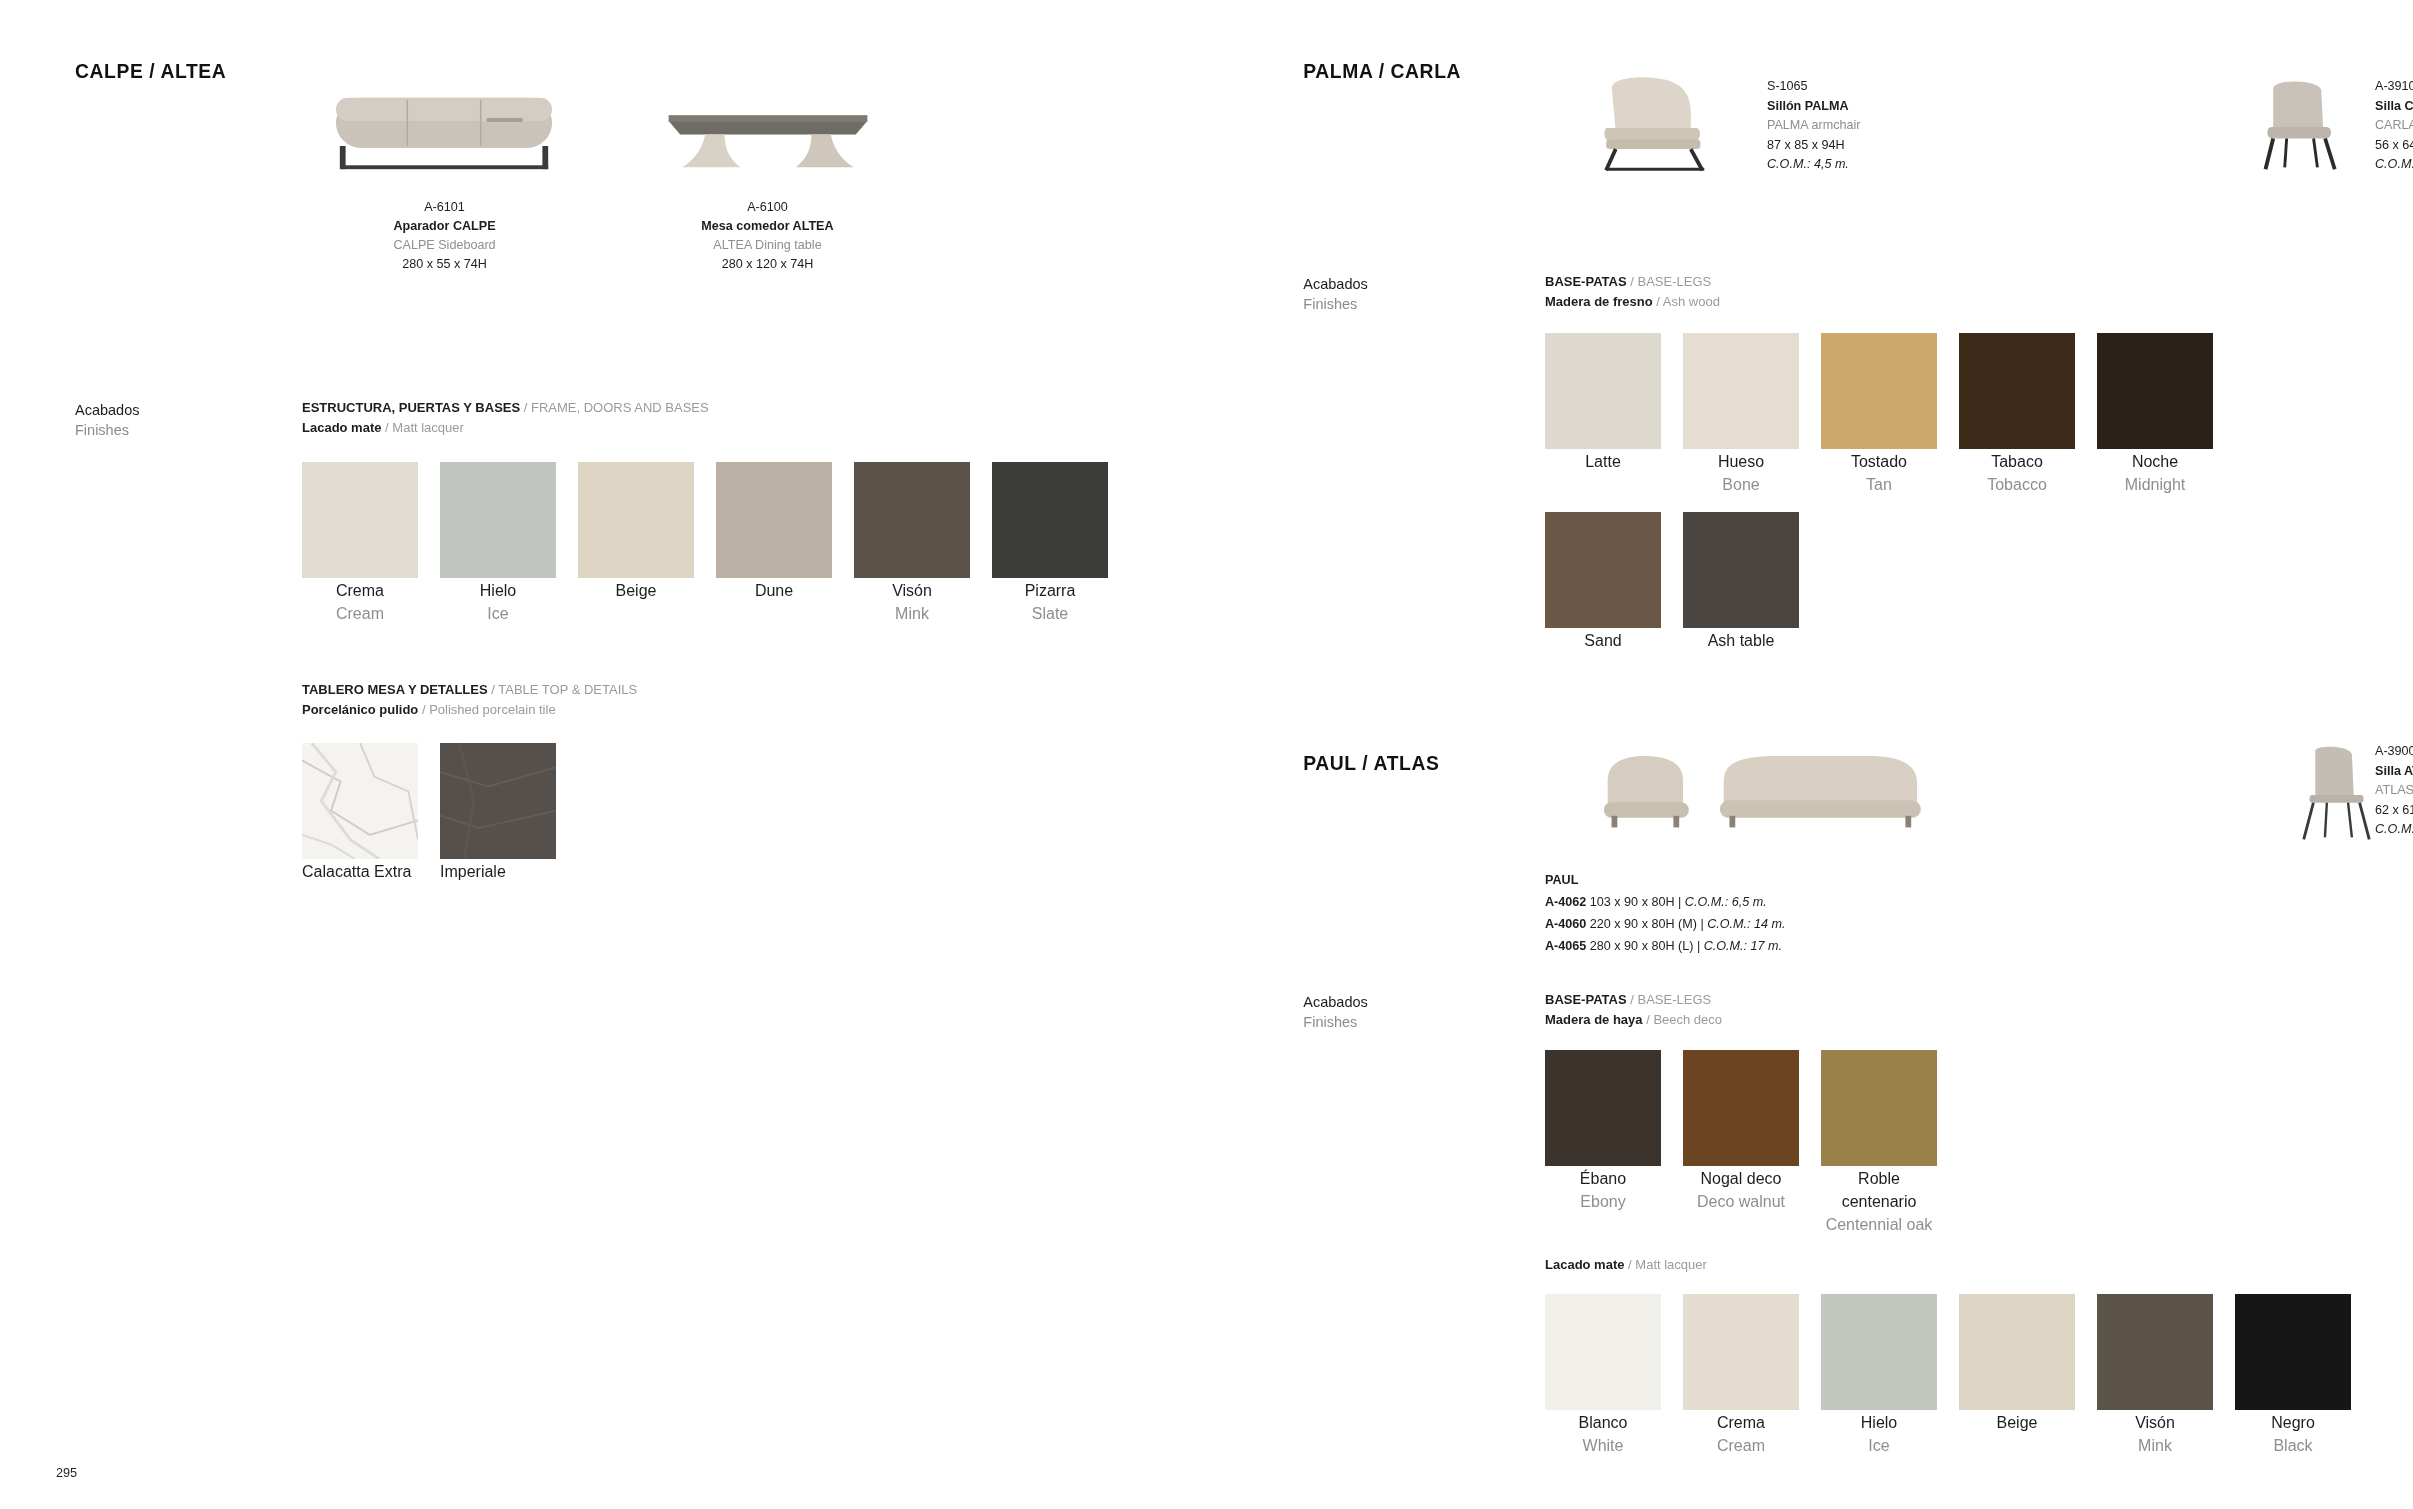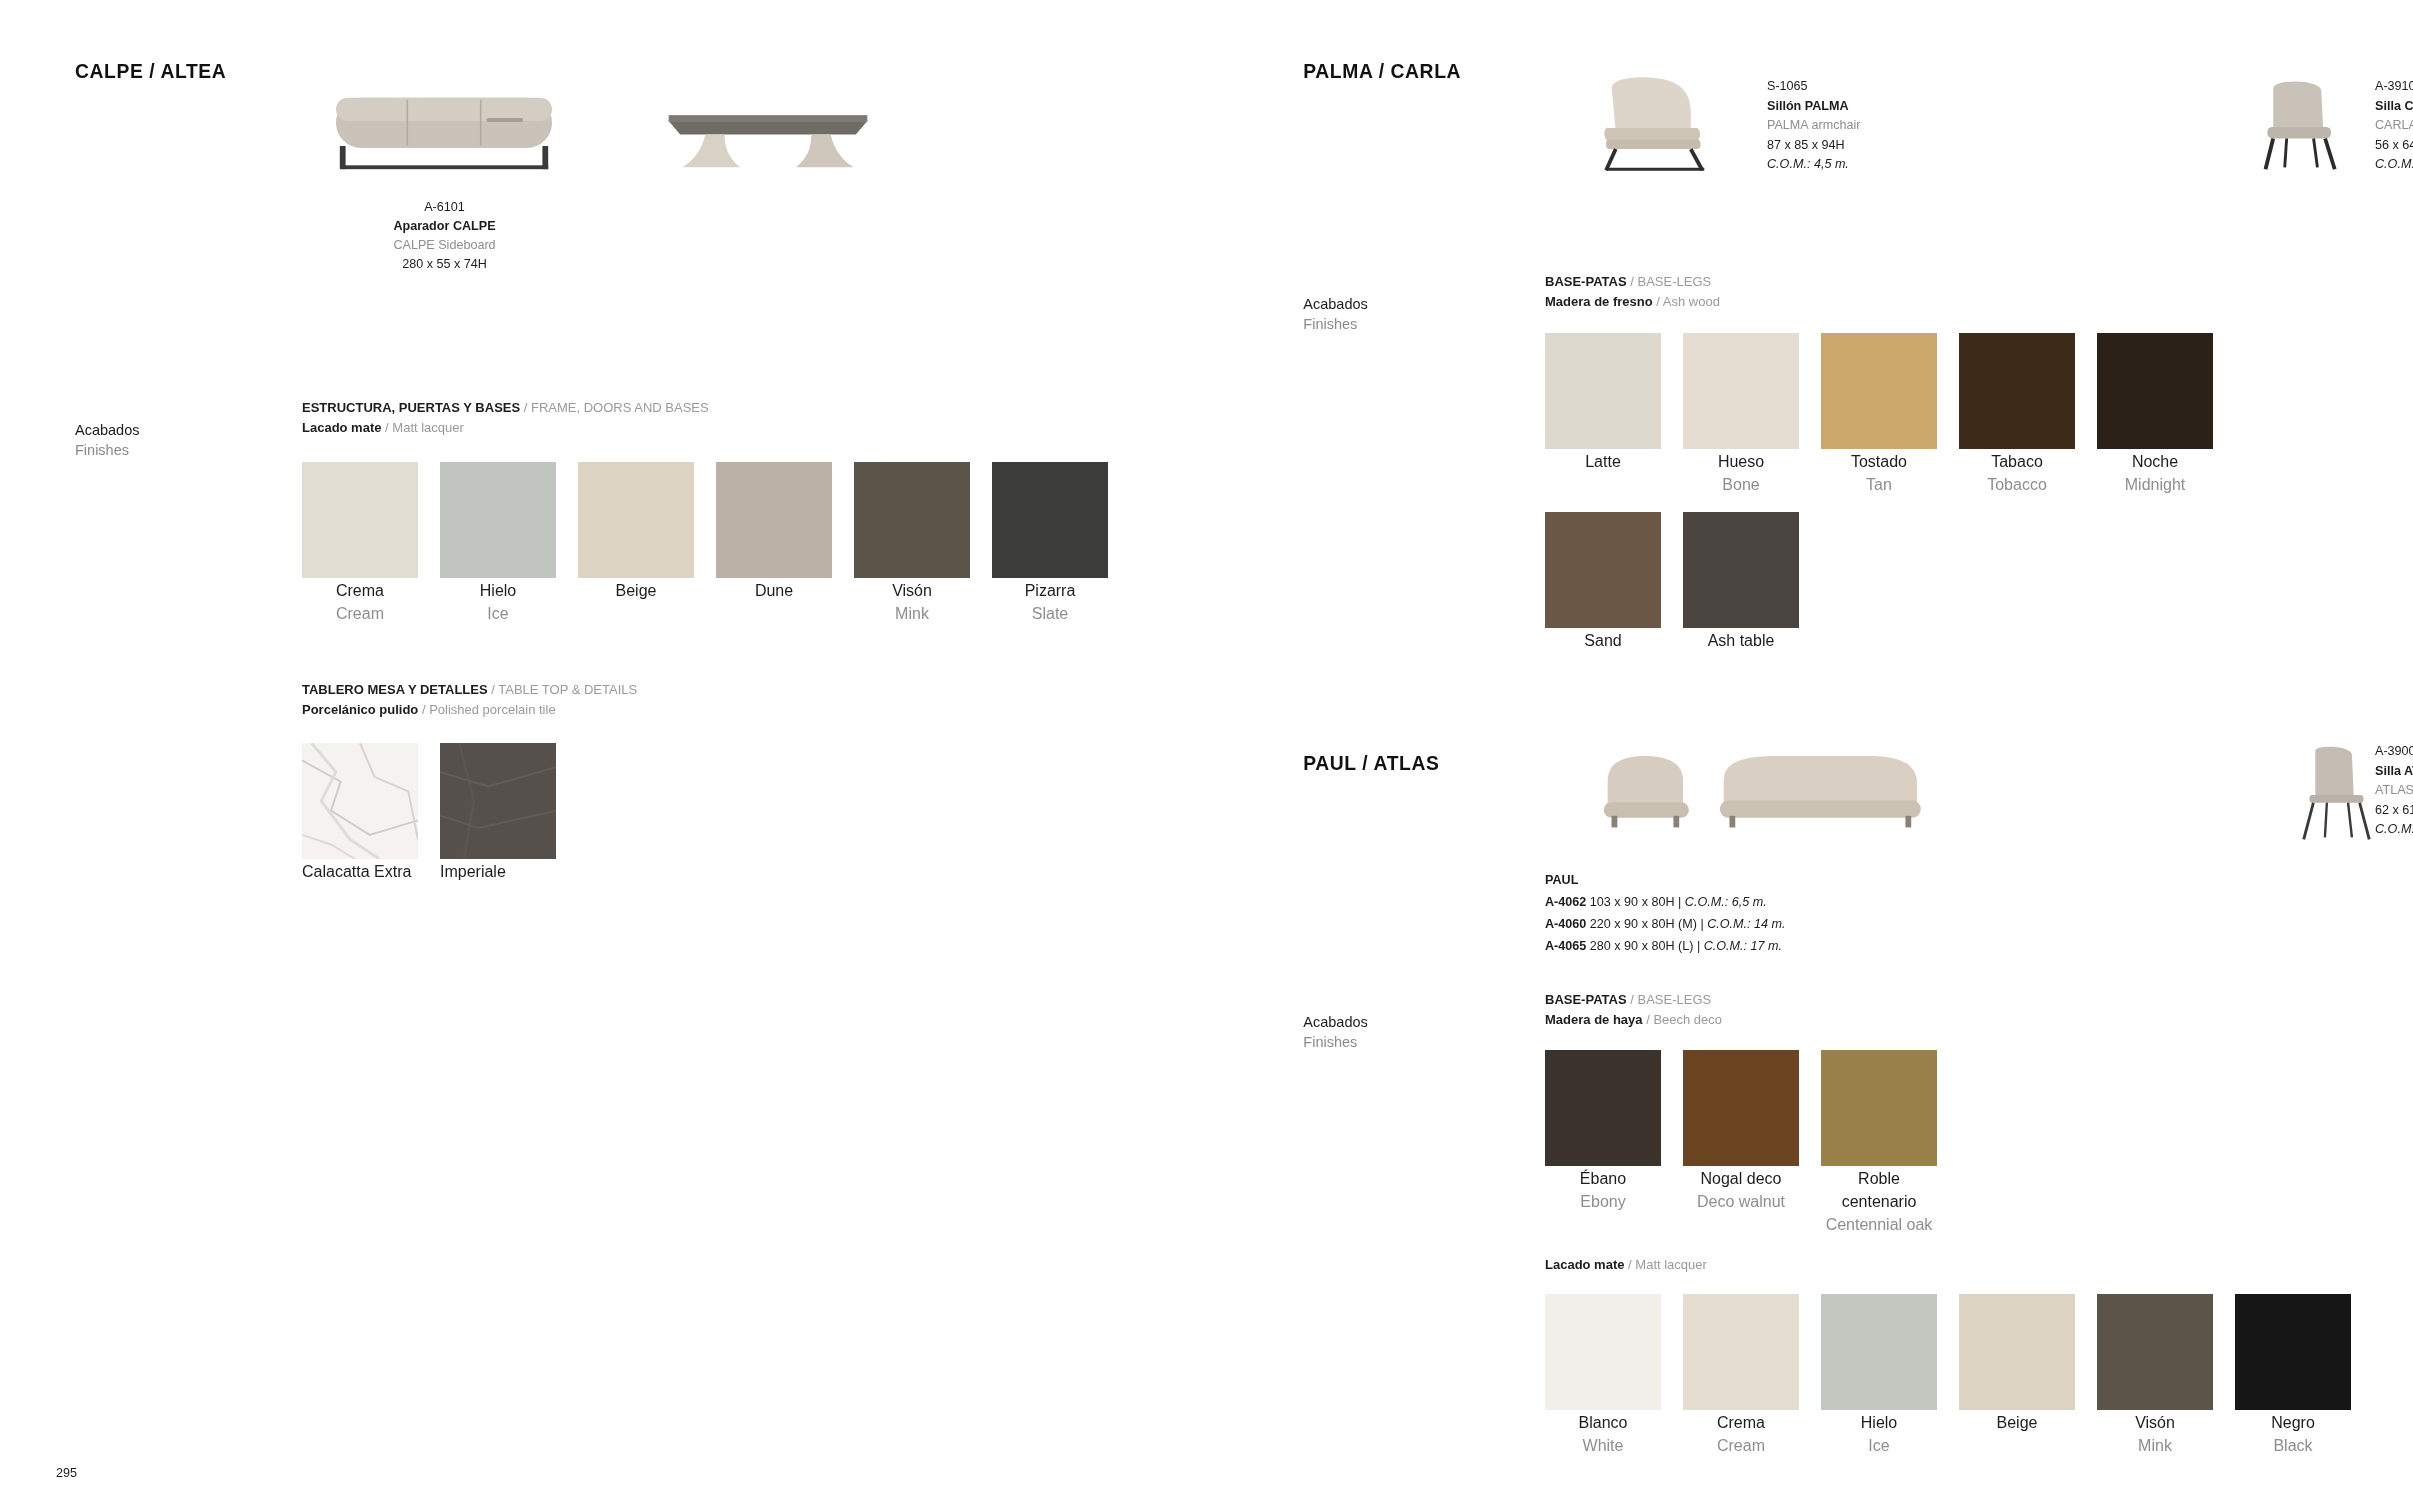--- a/index.html
+++ b/index.html
@@ -34,21 +34,20 @@
   .section-title {
     font-size: 19.3px;
     font-weight: bold;
     letter-spacing: 0.6px;
     color: #111;
   }
   .finishes-label {
     font-size: 14.5px;
     line-height: 1.35;
     color: #1d1d1d;
-    margin-top: 20px;
   }
   .finishes-label .sub {
     color: #8b8b8b;
   }
   .group-head {
     font-size: 13px;
     line-height: 1.5;
     color: #1d1d1d;
   }
   .group-head b {
@@ -150,20 +149,26 @@
       </svg>
     </div>
 
     <div class="prod-caption" style="position:absolute; left:319px; top:198px; width:251px;">
       <div class="code">A-6101</div>
       <div class="name">Aparador CALPE</div>
       <div class="en">CALPE Sideboard</div>
       <div class="dim">280 x 55 x 74H</div>
     </div>
 
+    <div class="prod-caption" style="position:absolute; left:642px; top:198px; width:251px;">
+      <div class="code">A-6100</div>
+      <div class="name">Mesa comedor ALTEA</div>
+      <div class="en">ALTEA Dining table</div>
+      <div class="dim">280 x 120 x 74H</div>
+    </div>
 
     <div class="finishes-label" style="position:absolute; left:75px; top:401px;">
       <div>Acabados</div>
       <div class="sub">Finishes</div>
     </div>
 
     <div class="group-head" style="position:absolute; left:302px; top:398px;">
       <div>
         <b>ESTRUCTURA, PUERTAS Y BASES</b>
         <span class="slash">/ FRAME, DOORS AND BASES</span>

